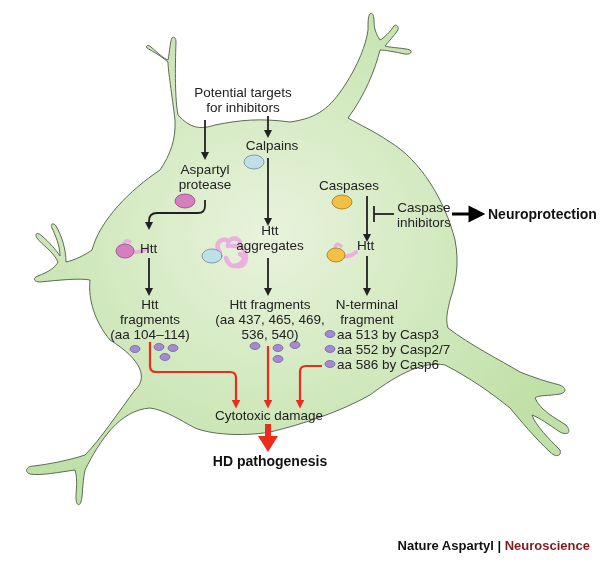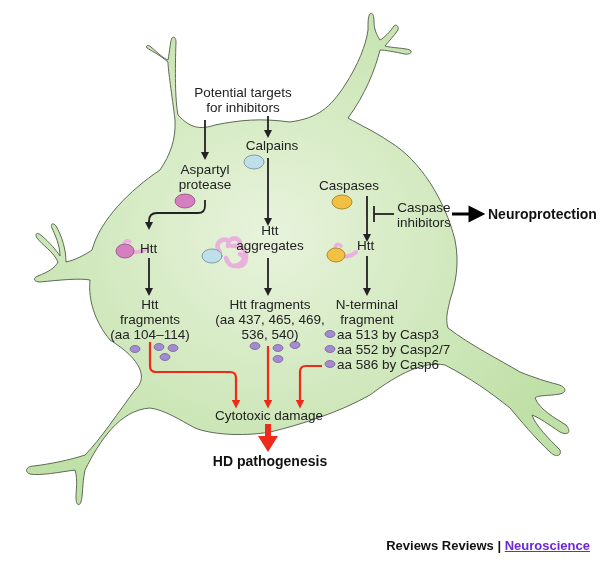--- a/index.html
+++ b/index.html
@@ -190,14 +190,14 @@
 
   <text class="lbl" text-anchor="start" x="337" y="339">aa 513 by Casp3</text>
   <text class="lbl" text-anchor="start" x="337" y="354">aa 552 by Casp2/7</text>
   <text class="lbl" text-anchor="start" x="337" y="369">aa 586 by Casp6</text>
 
   <text class="lbl" text-anchor="middle" x="269" y="420">Cytotoxic damage</text>
   <text class="lbl-bold" text-anchor="middle" x="270" y="466">HD pathogenesis</text>
 </svg>
 
 <div class="credit">
-  <span>Reviews Reviews</span><span> | </span><span class="journal" style="color: #6d28d9; text-decoration: underline;">Neuroscience</span>
+  <span>Nature Aspartyl</span><span> | </span><span class="journal" style="color: #7f1d1d;">Neuroscience</span>
 </div>
 
 </body></html>

